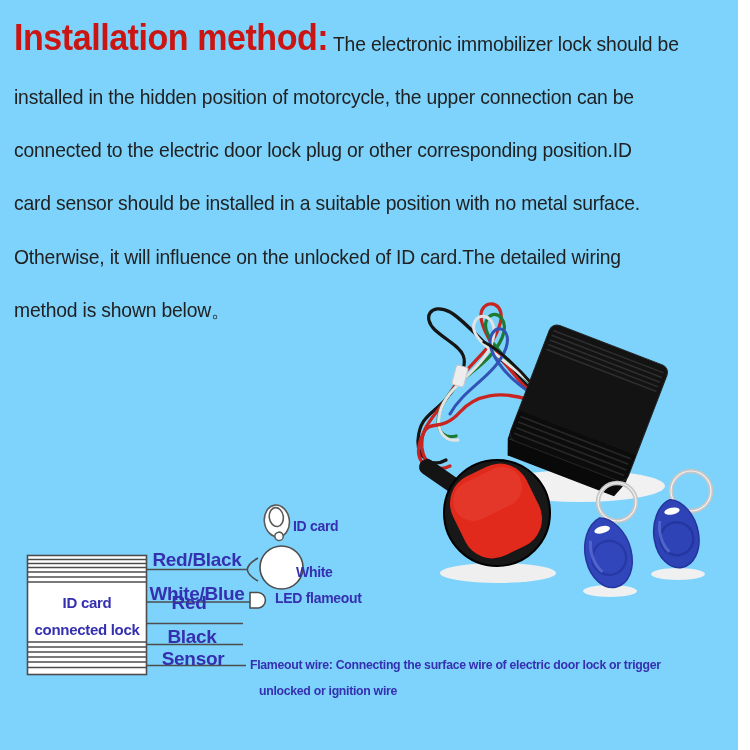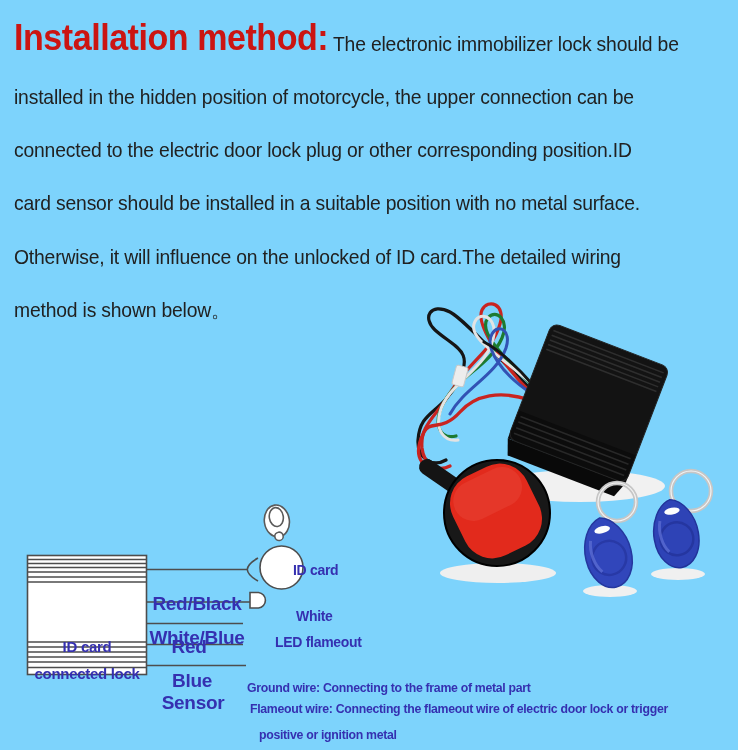--- a/index.html
+++ b/index.html
@@ -18,21 +18,21 @@
   html,body{margin:0;padding:0;background:#fff;}
   .page{position:relative;width:738px;height:750px;background:#7dd3fc;overflow:hidden;
         font-family:"Liberation Sans",sans-serif;}
   .title{position:absolute;left:14px;top:16px;font-size:37px;line-height:44px;font-weight:bold;
          color:var(--title-red);letter-spacing:-0.5px;white-space:nowrap;
          transform:scaleX(0.92);transform-origin:0 50%;}
   .body-line{position:absolute;left:14px;font-size:21px;line-height:26px;color:var(--body-text);
          white-space:nowrap;letter-spacing:-0.2px;transform:scaleX(0.92);transform-origin:0 50%;}
   .photo-svg{position:absolute;left:380px;top:290px;}
   .diagram-svg{position:absolute;left:0px;top:490px;}
-  .dlabel{position:absolute;font-weight:bold;color:var(--diagram-text-blue);white-space:nowrap;margin-top:44px;}
+  .dlabel{position:absolute;font-weight:bold;color:var(--diagram-text-blue);white-space:nowrap;}
   .fs13{font-size:19px;line-height:15px;letter-spacing:-0.3px;width:100px;text-align:center;}
   .fs14{font-size:14px;line-height:16px;letter-spacing:-0.3px;}
   .fs15{font-size:15px;line-height:16px;letter-spacing:-0.3px;width:120px;text-align:center;}
   .fs12{font-size:12.3px;line-height:15px;letter-spacing:-0.3px;}
 </style>
 </head>
 <body>
 
 <div class="page">
 
@@ -163,24 +163,23 @@
       </g>
     </g>
   </svg>
 
   <span class="dlabel fs15" style="left:27px;top:595px;">ID card</span>
   <span class="dlabel fs15" style="left:27px;top:622px;">connected lock</span>
 
   <span class="dlabel fs13" style="left:147px;top:552px;">Red/Black</span>
   <span class="dlabel fs13" style="left:147px;top:586px;">White/Blue</span>
   <span class="dlabel fs13" style="left:139px;top:595px;">Red</span>
-  <span class="dlabel fs13" style="left:142px;top:629px;">Blue</span>
+  <span class="dlabel fs13" style="left:142px;top:629px;">Black</span>
   <span class="dlabel fs13" style="left:143px;top:651px;">Sensor</span>
 
   <span class="dlabel fs14" style="left:293px;top:518px;">ID card</span>
   <span class="dlabel fs14" style="left:296px;top:564px;">White</span>
   <span class="dlabel fs14" style="left:275px;top:590px;">LED flameout</span>
 
-  <span class="dlabel fs12" style="left:247px;top:637px;">Ground wire: Connecting to the frame of metal part</span>
-  <span class="dlabel fs12" style="left:250px;top:658px;">Flameout wire: Connecting the flameout wire of electric door lock or trigger</span>
-  <span class="dlabel fs12" style="left:259px;top:684px;">positive or ignition metal</span>
+  <span class="dlabel fs12" style="left:250px;top:658px;">Flameout wire: Connecting the surface wire of electric door lock or trigger</span>
+  <span class="dlabel fs12" style="left:259px;top:684px;">unlocked or ignition wire</span>
 
 </div>
 
 </body></html>

